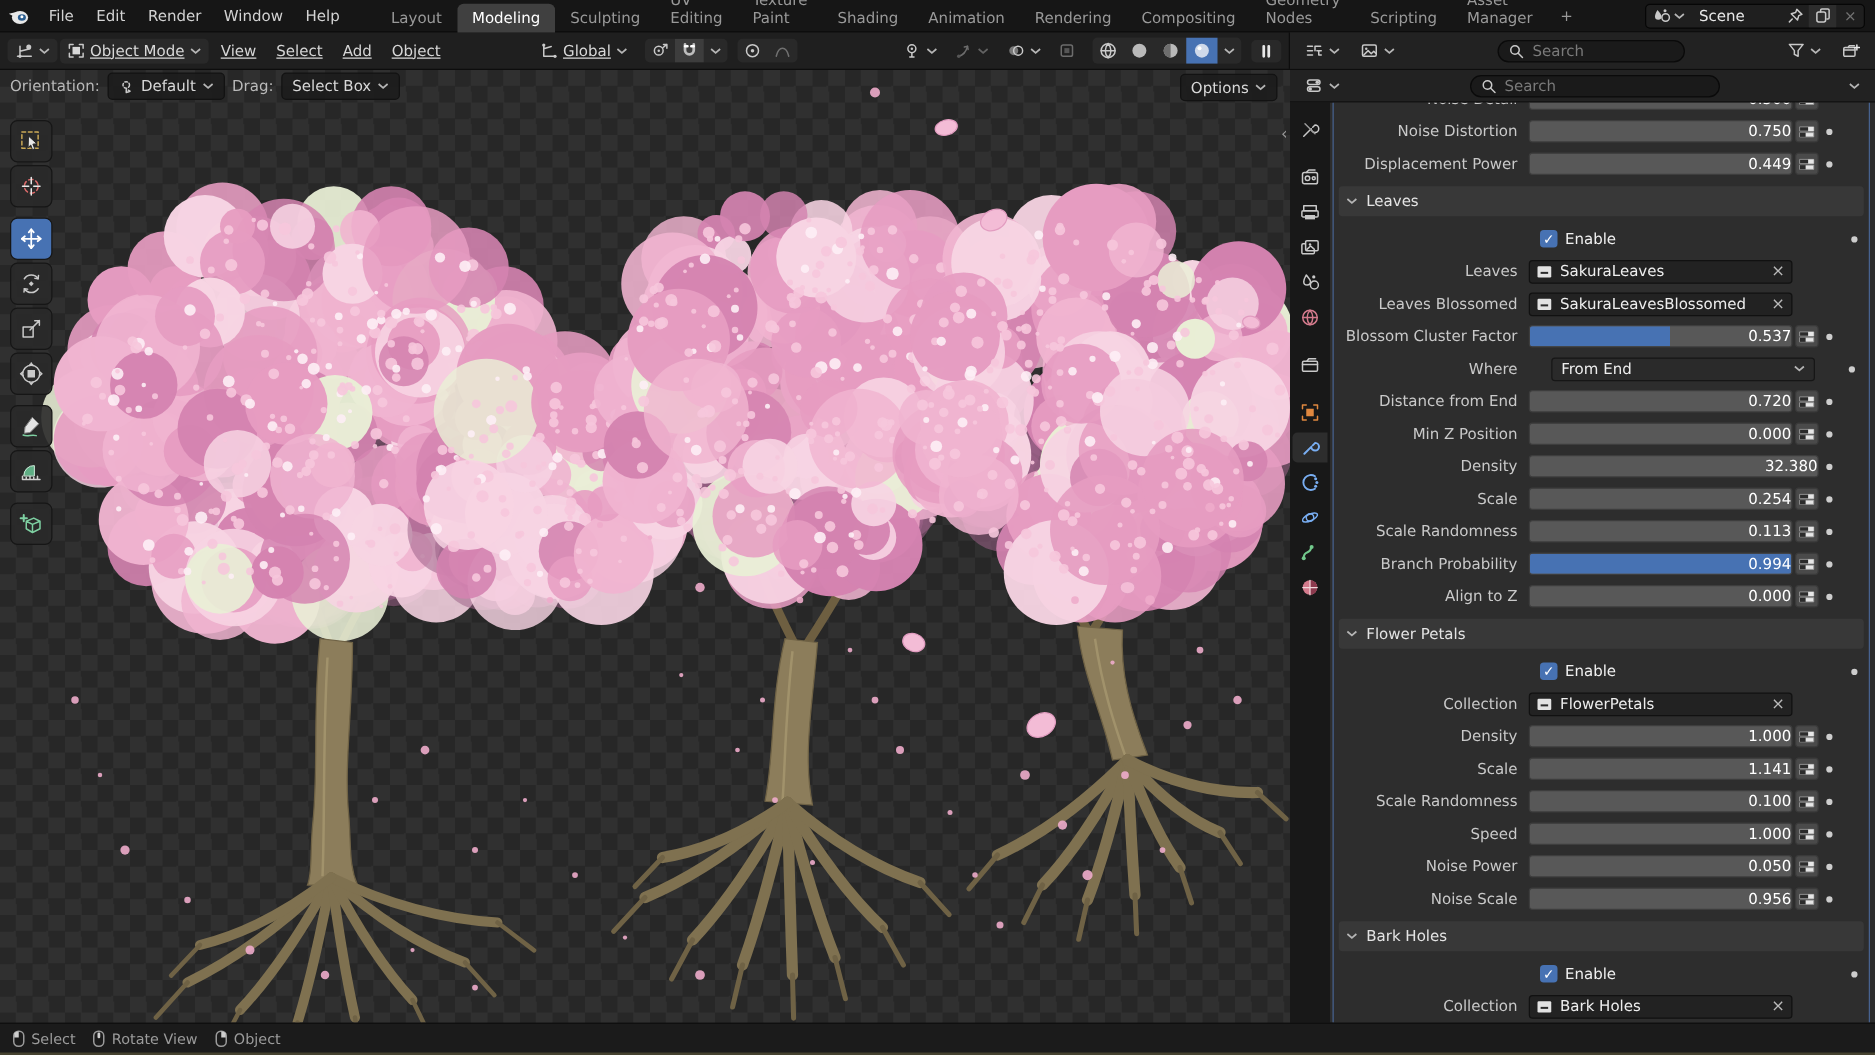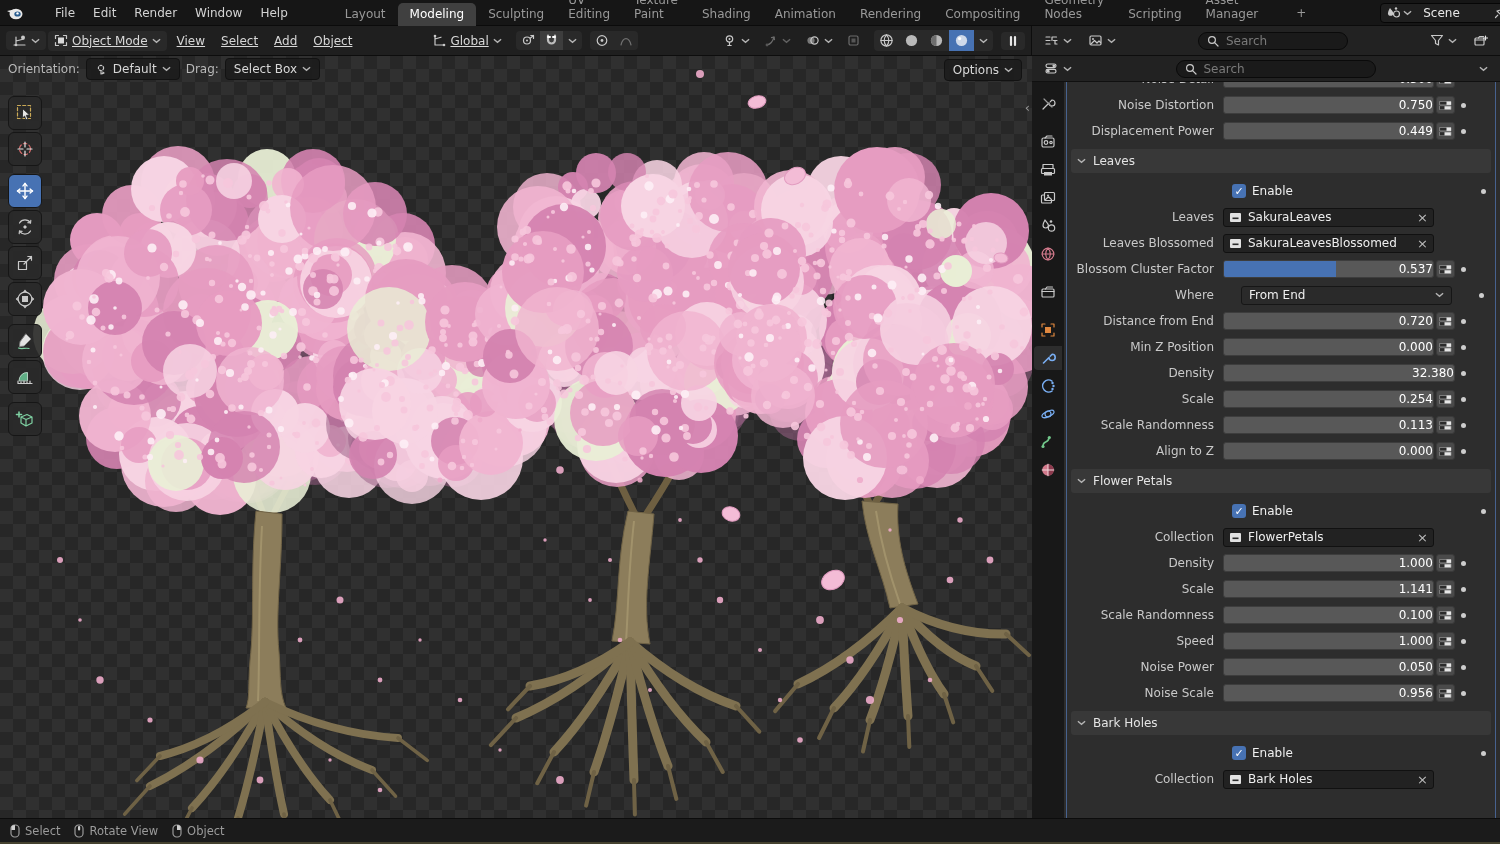--- a/index.html
+++ b/index.html
@@ -1,20 +1,20 @@
 <!DOCTYPE html>
 <html><head>
 <meta charset="utf-8">
 <style>
   html,body{margin:0;padding:0;background:#000;}
   *{box-sizing:border-box;font-family:"DejaVu Sans","Liberation Sans",sans-serif;-webkit-font-smoothing:antialiased;}
   .app{position:relative;width:1500px;height:844px;background:#141414;overflow:hidden;color:#d8d8d8;font-size:12px;}
 
   
-  .topbar{height:26px;display:flex;align-items:center;background:#161616;padding:0 6px;gap:18px;border-bottom:1px solid #0b0b0b;}
+  .topbar{height:26px;display:flex;align-items:center;background:#161616;padding:0 6px;gap:2px;border-bottom:1px solid #0b0b0b;}
   .logo{width:22px;height:18px;display:flex;align-items:center;justify-content:center;margin-right:4px;}
   .menu-item{padding:3px 9px;color:#d3d3d3;border-radius:4px;cursor:default;}
   .ws-tabs{display:flex;align-items:flex-end;height:26px;margin-left:18px;}
   .ws-tab{padding:4px 12px 5px;color:#999;border-radius:5px 5px 0 0;}
   .ws-tab.active{background:#404040;color:#fff;}
   .ws-add{padding:2px 8px;color:#999;}
   .top-right{margin-left:auto;display:flex;gap:6px;align-items:center;}
   .id-widget{display:flex;align-items:center;background:#1f1f1f;border:1px solid #060606;border-radius:4px;height:20px;overflow:hidden;margin-left:48px;}
   .id-widget .seg{display:flex;align-items:center;padding:0 5px;height:100%;gap:2px;}
   .id-widget .name{min-width:72px;color:#e8e8e8;padding:0 6px;}
@@ -2306,20 +2306,40 @@
                       <rect x="1" y="6.1" width="11" height="3.4" fill="#e6e6e6" stroke="#9a9a9a" stroke-width=".7"></rect>
                       <rect x="1" y="6.1" width="4.5" height="3.4" fill="#2b2b2b" stroke="none"></rect>
                     </svg>
                   </span>
                 </div>
                 <span class="dotzone">
                   <span class="dot"></span>
                 </span>
               </div>
               <div class="prow">
+                <span class="plabel">Branch Probability</span>
+                <div class="fieldzone">
+                  <div class="numfield">
+                    <span class="fill" style="width:100%"></span>
+                    <span>0.994</span>
+                  </div>
+                  <span class="attr-btn">
+                    <svg width="13" height="11" viewBox="0 0 13 11" fill="none" stroke="#c9c9c9" stroke-width="1.2" stroke-linecap="round" stroke-linejoin="round">
+                      <rect x="1" y="1.5" width="11" height="3.4" fill="#2b2b2b" stroke="#9a9a9a" stroke-width=".7"></rect>
+                      <rect x="7.5" y="1.5" width="4.5" height="3.4" fill="#e6e6e6" stroke="none"></rect>
+                      <rect x="1" y="6.1" width="11" height="3.4" fill="#e6e6e6" stroke="#9a9a9a" stroke-width=".7"></rect>
+                      <rect x="1" y="6.1" width="4.5" height="3.4" fill="#2b2b2b" stroke="none"></rect>
+                    </svg>
+                  </span>
+                </div>
+                <span class="dotzone">
+                  <span class="dot"></span>
+                </span>
+              </div>
+              <div class="prow">
                 <span class="plabel">Align to Z</span>
                 <div class="fieldzone">
                   <div class="numfield">
                     <span>0.000</span>
                   </div>
                   <span class="attr-btn">
                     <svg width="13" height="11" viewBox="0 0 13 11" fill="none" stroke="#c9c9c9" stroke-width="1.2" stroke-linecap="round" stroke-linejoin="round">
                       <rect x="1" y="1.5" width="11" height="3.4" fill="#2b2b2b" stroke="#9a9a9a" stroke-width=".7"></rect>
                       <rect x="7.5" y="1.5" width="4.5" height="3.4" fill="#e6e6e6" stroke="none"></rect>
                       <rect x="1" y="6.1" width="11" height="3.4" fill="#e6e6e6" stroke="#9a9a9a" stroke-width=".7"></rect>

